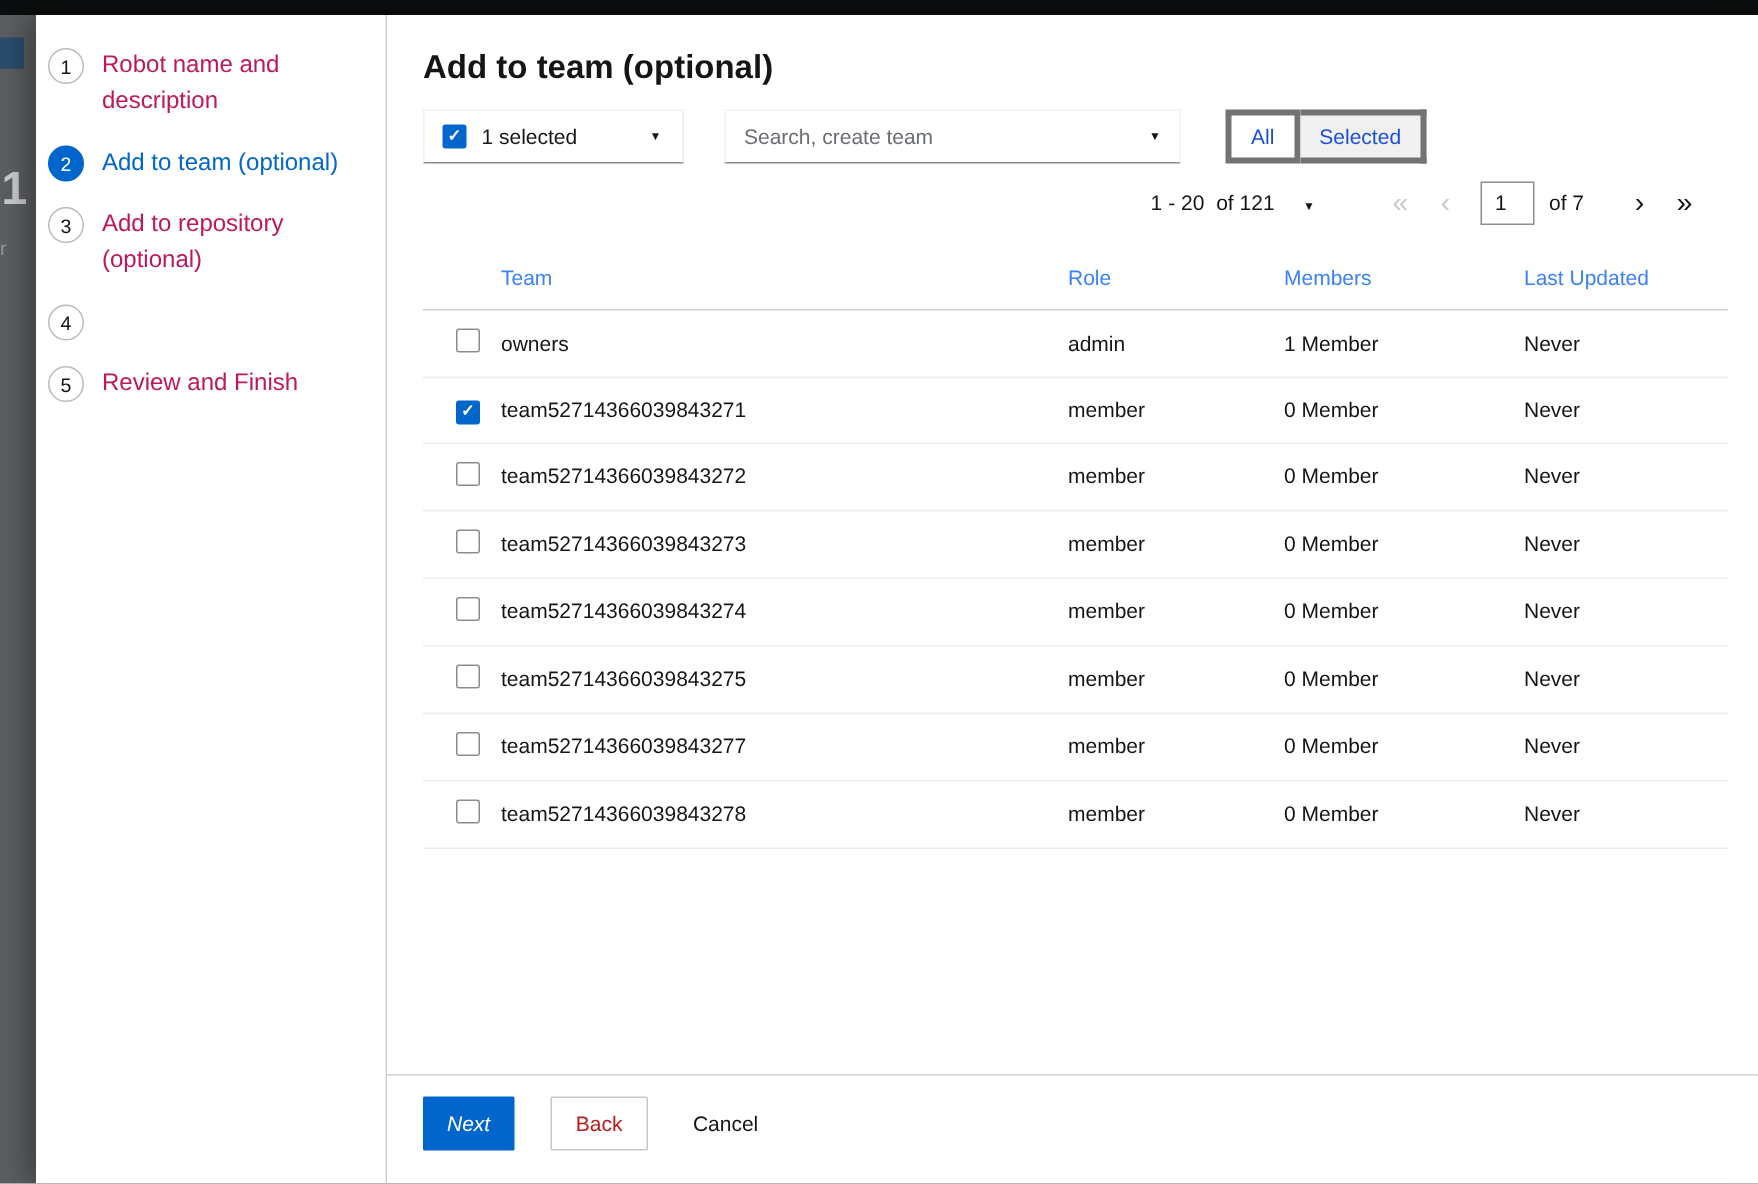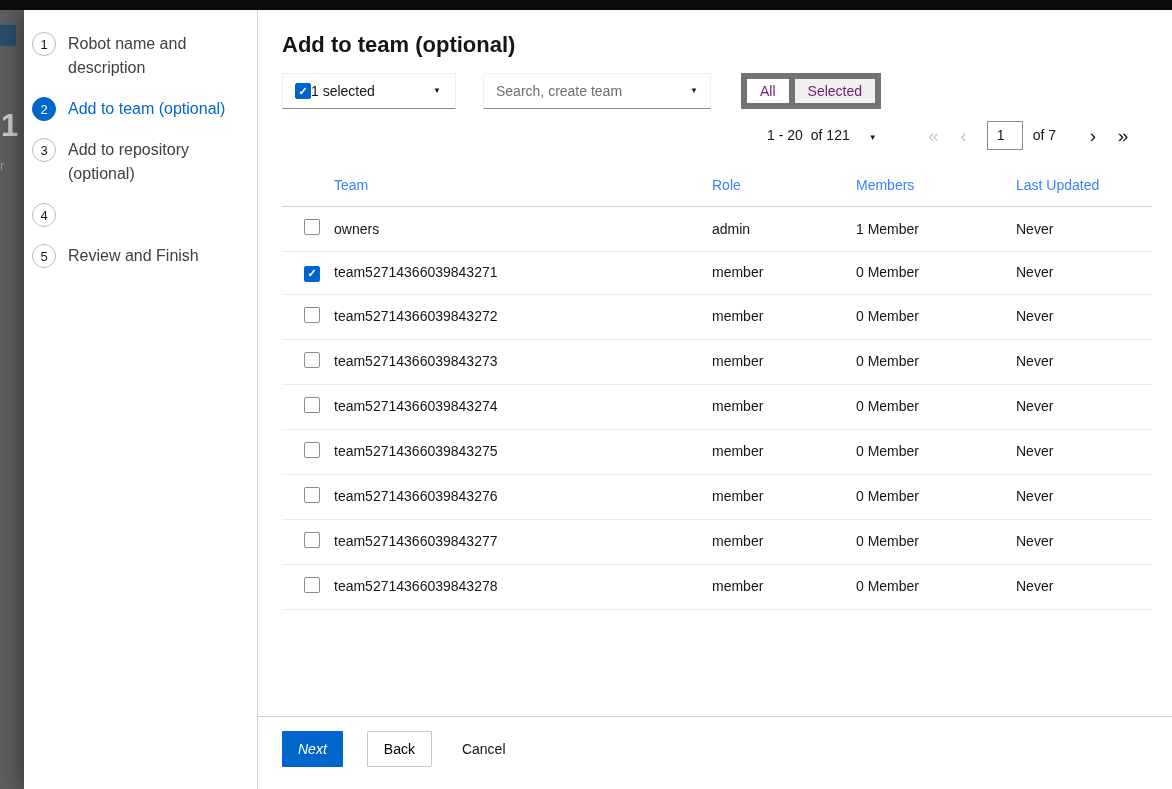--- a/index.html
+++ b/index.html
@@ -19,46 +19,46 @@
   .modal-desc { margin-top:13px; font-size:15px; color:#151515; }
   .close-btn { position:absolute; top:44px; right:38px; background:none; border:none; cursor:pointer; }
   .close-btn span { font-size:19px; color:#151515; line-height:1; }
 
   .modal-body { flex:1; display:flex; min-height:0; }
 
   
   .wizard-nav { flex:0 0 234px; border-right:1px solid #d2d2d2; padding:22px 12px 0 8px; }
   .step { display:flex; gap:12px; margin-bottom:17px; align-items:flex-start; cursor:pointer; }
   .step-circle { flex:0 0 24px; width:24px; height:24px; border-radius:50%; border:1px solid #b8bbbe; background:#fff; color:#151515; font-size:13px; display:flex; align-items:center; justify-content:center; }
-  .step-label { font-size:16px; line-height:24px; color:#404040; max-width:158px; }
+  .step-label { font-size:16px; line-height:24px; color:#be185d; max-width:158px; }
   .step.checked .step-circle { background:#0066cc; border-color:#0066cc; color:#fff; }
   .step.checked .step-label { color:#0066cc; }
 
   
   .wizard-main { flex:1; display:flex; flex-direction:column; min-width:0; }
   .wizard-content { flex:1; padding:22px 20px 0 24px; overflow:hidden; }
   .section-heading { font-size:22px; font-weight:600; color:#151515; }
 
   .toolbar { margin-top:15px; display:flex; align-items:center; }
   .bulk-select { width:174px; height:36px; border:1px solid #f0f0f0; border-bottom-color:#8a8d90; background:#fff; display:flex; align-items:center; padding:0 14px 0 12px; cursor:pointer; }
-  .bulk-select .bs-label { font-size:14px; flex:1; text-align:left; }
+  .bulk-select .bs-label { margin-left:10px; font-size:14px; flex:1; text-align:left; }
 
   .checkbox { width:16px; height:16px; border:1px solid #8a8d90; border-radius:2px; background:#fff; display:inline-flex; align-items:center; justify-content:center; cursor:pointer; flex:0 0 auto; }
   .checkbox .check-glyph { display:none; font-size:11px; font-weight:700; color:#fff; line-height:1; }
   .checkbox.checked { background:#0066cc; border-color:#0066cc; }
   .checkbox.checked .check-glyph { display:block; }
 
   .caret { font-size:8px; color:#151515; line-height:1; }
 
-  .search-select { width:228px; height:36px; margin-left:27px; border:1px solid #f0f0f0; border-bottom-color:#8a8d90; background:#fff; display:flex; align-items:center; padding:0 12px; }
+  .search-select { width:304px; height:36px; margin-left:27px; border:1px solid #f0f0f0; border-bottom-color:#8a8d90; background:#fff; display:flex; align-items:center; padding:0 12px; }
   .search-select input { flex:1; border:none; outline:none; background:transparent; font-family:inherit; font-size:14px; color:#151515; min-width:0; }
   .search-select input::placeholder { color:#6a6e73; opacity:1; }
 
   .toggle-group { display:flex; margin-left:30px; height:36px; }
-  .toggle-btn { padding:0 13px; font-size:14px; font-family:inherit; border:6px solid #737373; background:#f0f0f0; color:#701a75; cursor:pointer; }
+  .toggle-btn { padding:0 13px; font-size:14px; font-family:inherit; border:4px solid #737373; background:#f0f0f0; color:#1d4ed8; cursor:pointer; }
   .toggle-btn + .toggle-btn { border-left:none; }
   .toggle-btn.checked { background:#fff; }
 
   .pagination-row { margin-top:8px; height:36px; display:flex; justify-content:flex-end; align-items:center; padding-right:14px; font-size:14px; color:#151515; }
   .page-range b { font-weight:400; }
   .page-range .range-suffix { margin-left:4px; }
   .range-caret-btn { background:none; border:none; margin-left:17px; cursor:pointer; padding:2px; }
   .page-nav { display:flex; align-items:center; margin-left:40px; }
   .nav-btn { background:none; border:none; width:30px; text-align:center; cursor:pointer; padding:0; }
   .nav-btn span { font-size:19px; line-height:1; color:#151515; }
@@ -68,21 +68,21 @@
   .page-total { margin:0 22px 0 2px; }
 
   .team-table { width:100%; border-collapse:collapse; margin-top:12px; font-size:14px; table-layout:fixed; }
   .team-table th { text-align:left; font-weight:400; color:#3b82f6; padding:12px 12px 12px 0; border-bottom:1px solid #d2d2d2; line-height:17px; }
   .team-table td { padding:12px 12px 12px 0; border-bottom:1px solid #ececec; color:#151515; line-height:17px; overflow:hidden; white-space:nowrap; }
   .team-table .cell-check { padding:12px 0 12px 22px; }
 
   .wizard-footer { flex:0 0 73px; border-top:1px solid #d2d2d2; padding:14px 24px 0; display:flex; align-items:flex-start; }
   .btn { height:36px; padding:0 16px; font-family:inherit; font-size:14px; border:none; cursor:pointer; border-radius:1px; }
   .btn-primary { background:#0066cc; color:#fff;font-style:italic; }
-  .btn-secondary { background:#fff; border:1px solid #c6c9cc; color:#000000; margin-left:24px; }
+  .btn-secondary { background:#fff; border:1px solid #c6c9cc; color:#b91c1c; margin-left:24px; }
   .btn-link { background:none; color:#151515; margin-left:22px; padding:0 8px; }
 </style>
 </head>
 <body>
 
 <div class="top-bar"></div>
 <div class="frag-blue"></div>
 <div class="frag-number">1</div>
 <div class="frag-text">r</div>
 
@@ -221,27 +221,20 @@
             </tr>
             <tr>
               <td class="cell-check"><span class="checkbox"></span></td>
               <td>team52714366039843275</td>
               <td>member</td>
               <td>0 Member</td>
               <td>Never</td>
             </tr>
             <tr>
               <td class="cell-check"><span class="checkbox"></span></td>
-              <td>team52714366039843276</td>
-              <td>member</td>
-              <td>0 Member</td>
-              <td>Never</td>
-            </tr>
-            <tr>
-              <td class="cell-check"><span class="checkbox"></span></td>
               <td>team52714366039843277</td>
               <td>member</td>
               <td>0 Member</td>
               <td>Never</td>
             </tr>
             <tr>
               <td class="cell-check"><span class="checkbox"></span></td>
               <td>team52714366039843278</td>
               <td>member</td>
               <td>0 Member</td>

